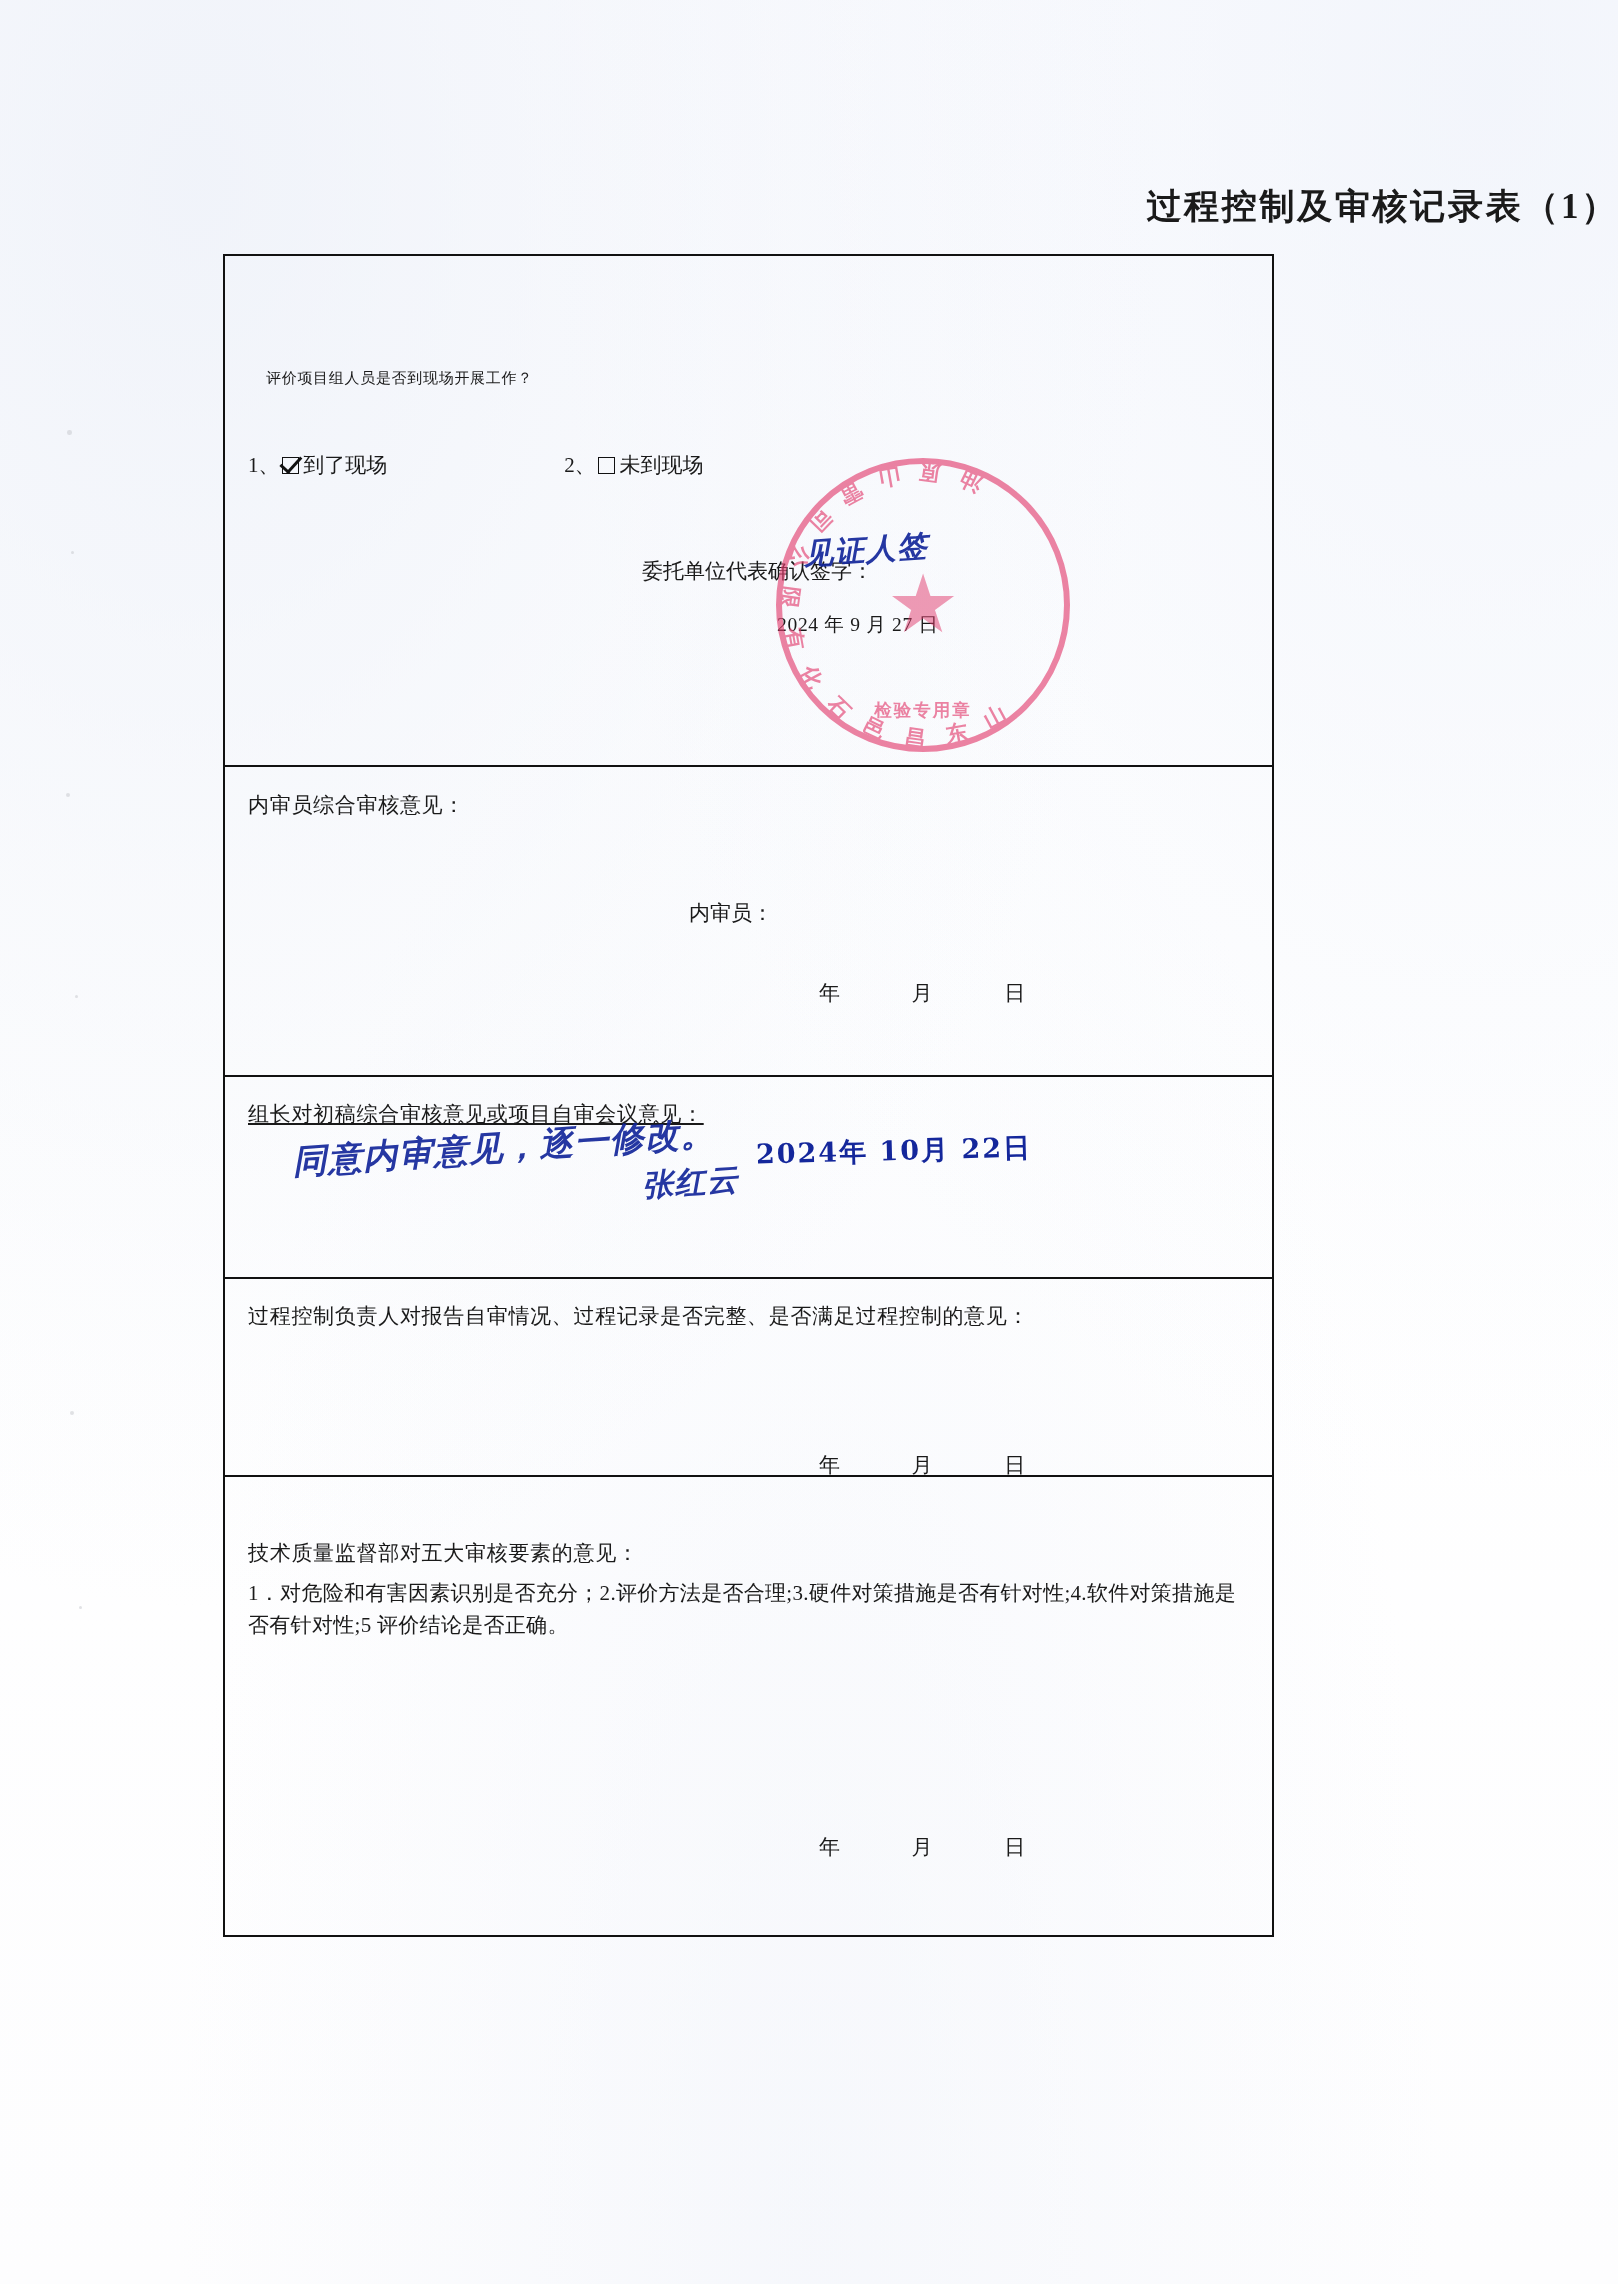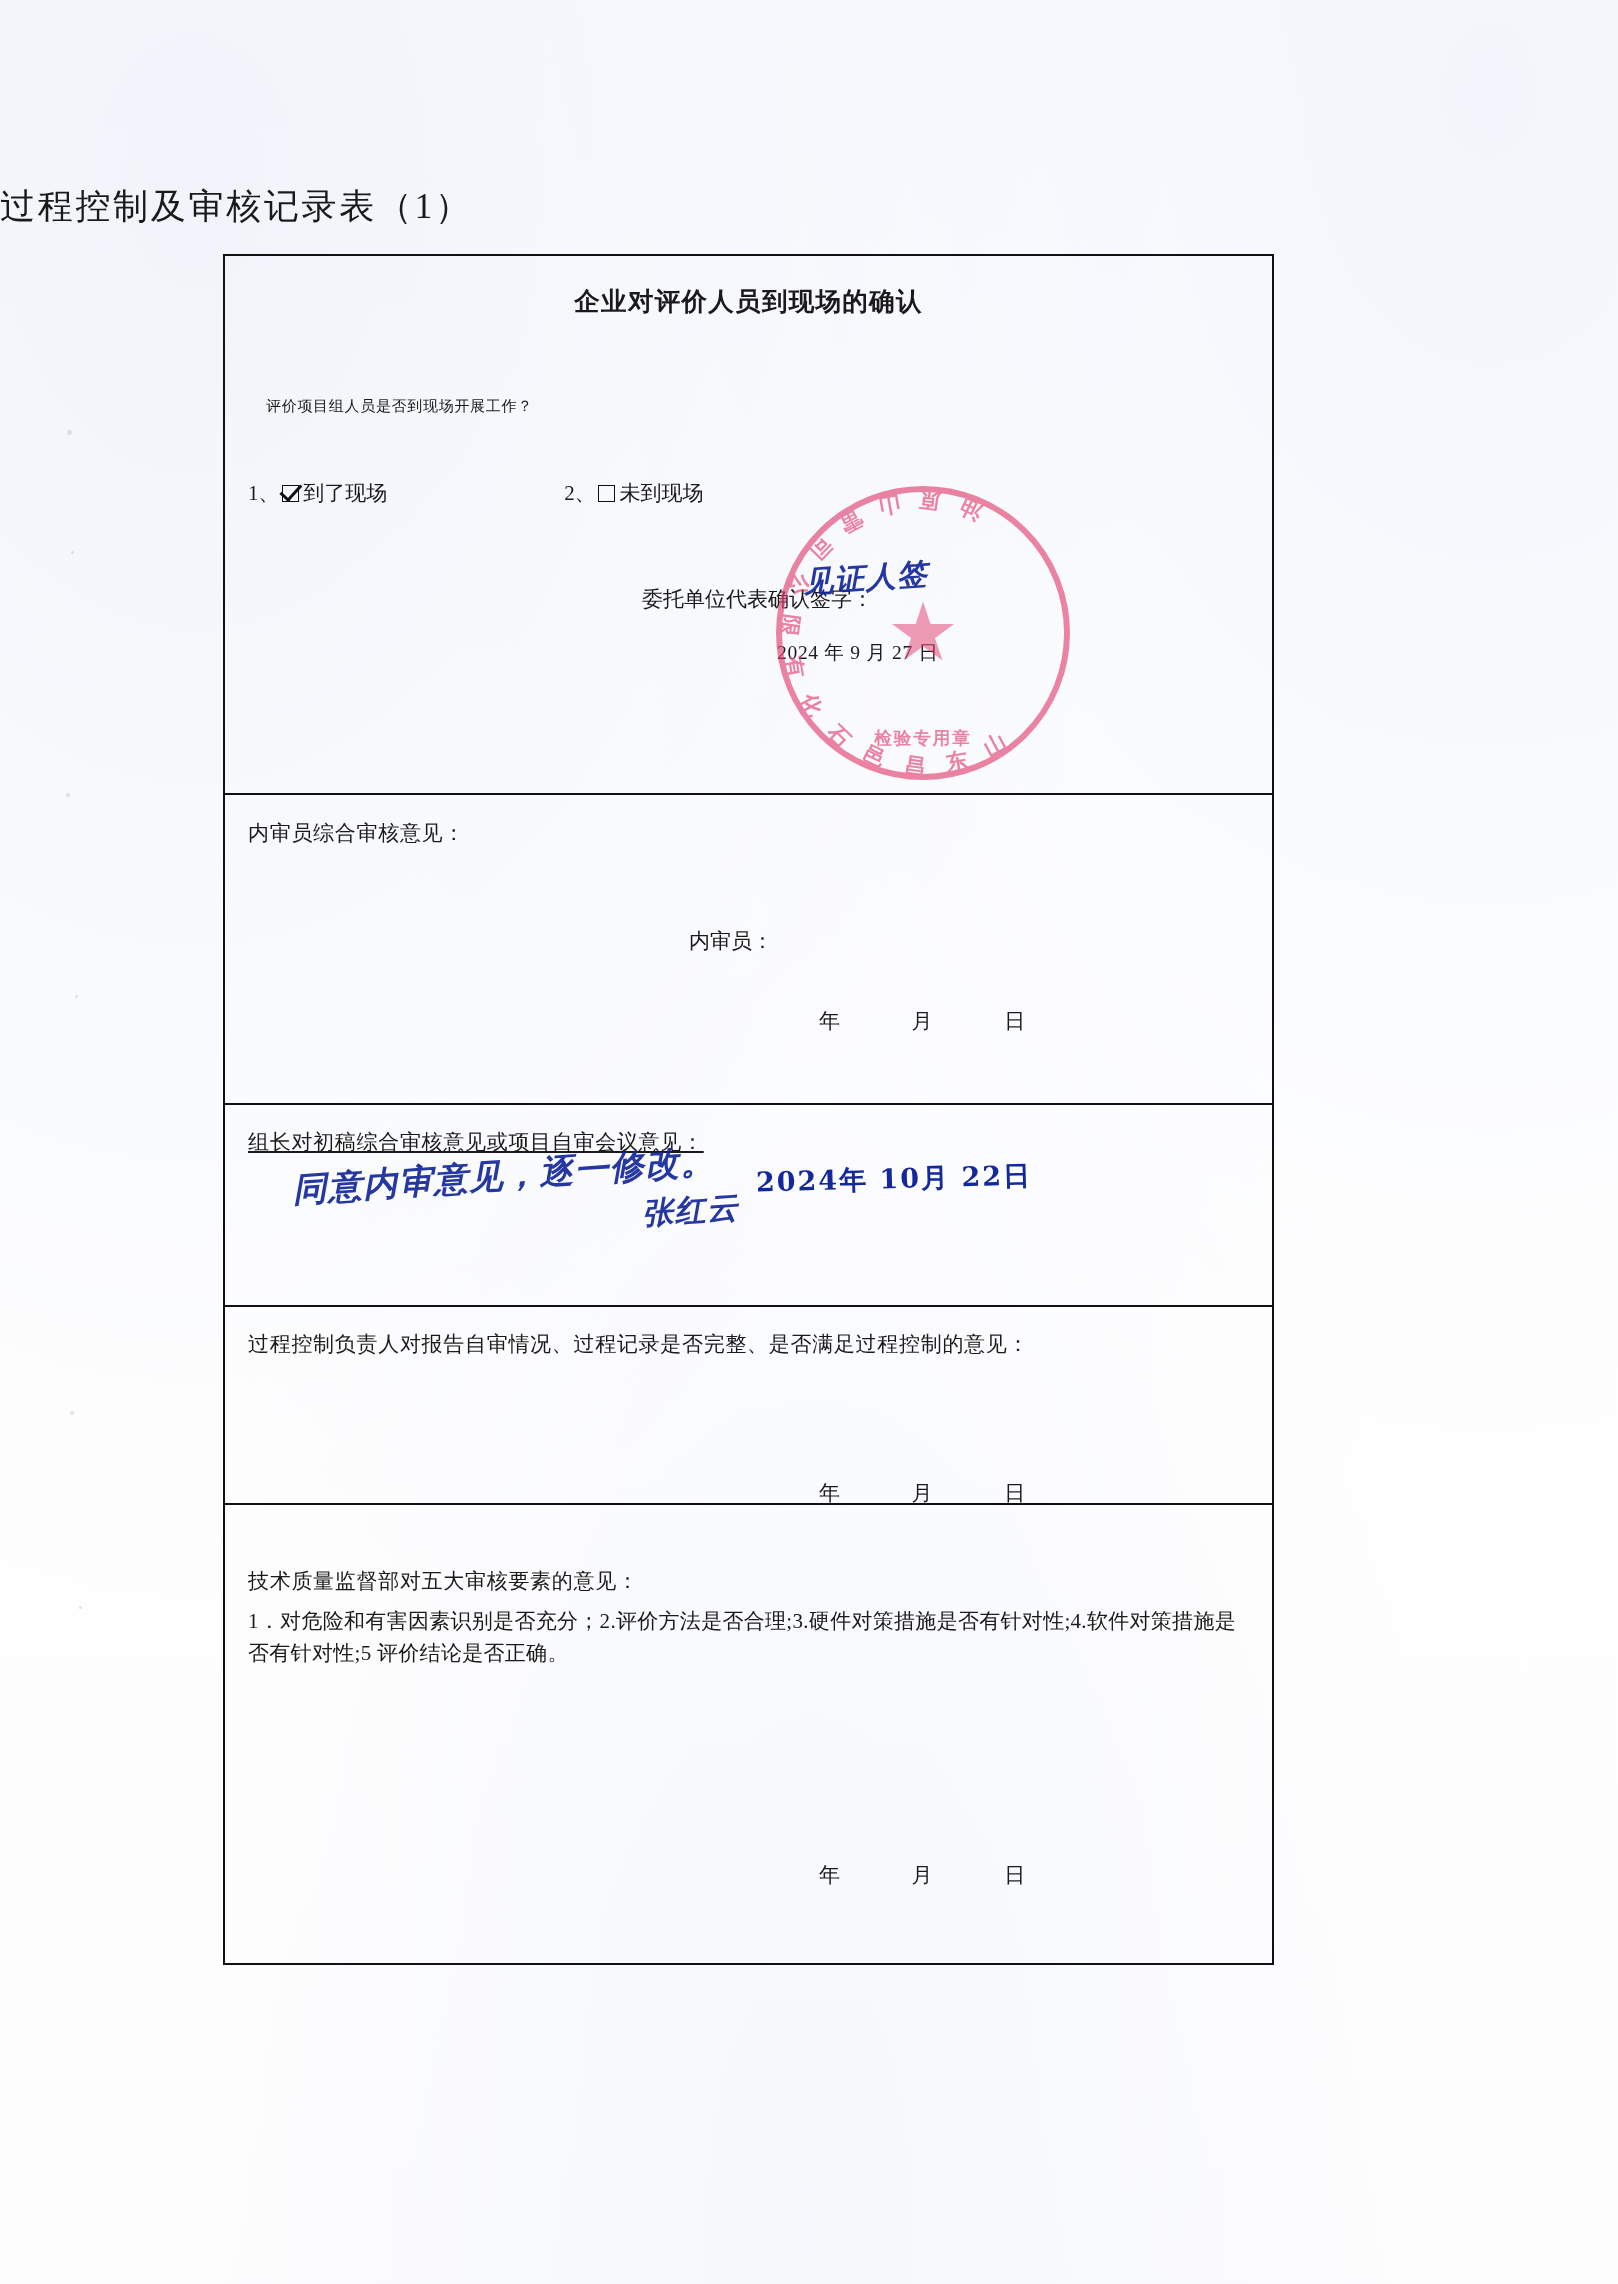--- a/index.html
+++ b/index.html
@@ -30,23 +30,23 @@
     background: #c9cbd0;
     border-radius: 50%;
     opacity: .55;
   }
 
   .page-title {
     position: absolute;
     left: 0;
     right: 0;
     top: 183px;
-    text-align: left;
+    text-align: right;
     font-size: 35px;
-    font-weight: normal;
+    font-weight: bold;
     letter-spacing: 2.7px;
     font-family: "Liberation Serif", "DejaVu Serif", serif;
   }
 
   .table {
     position: absolute;
     left: 223px;
     top: 254px;
     width: 1051px;
     border: 2px solid #111;
@@ -256,21 +256,20 @@
 <div class="speck" style="left:66px;top:793px;width:4px;height:4px;"></div>
 <div class="speck" style="left:75px;top:995px;width:3.4px;height:3.4px;"></div>
 <div class="speck" style="left:70px;top:1411px;width:4px;height:4px;"></div>
 <div class="speck" style="left:79px;top:1606px;width:3.4px;height:3.4px;"></div>
 
 <div class="page-title">过程控制及审核记录表（1）</div>
 
 <div class="table">
 
   <div class="row r1">
-    <div class="sec-title">企业对评价人员到现场的确认</div>
 
     <div class="q-line">评价项目组人员是否到现场开展工作？</div>
 
     <div class="opts">
       <div class="opt">
         <span>1、</span>
         <span class="cbox checked"></span>
         <span>到了现场</span>
       </div>
       <div class="opt-gap"></div>

